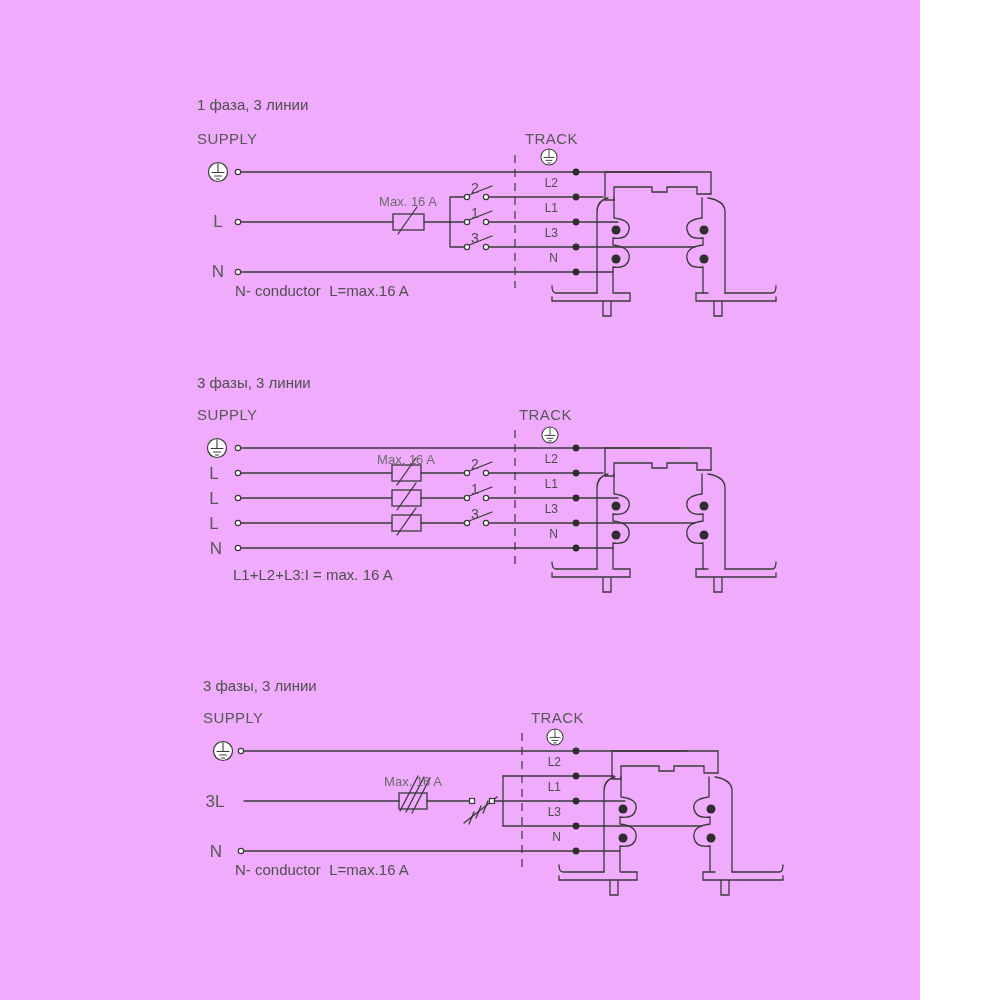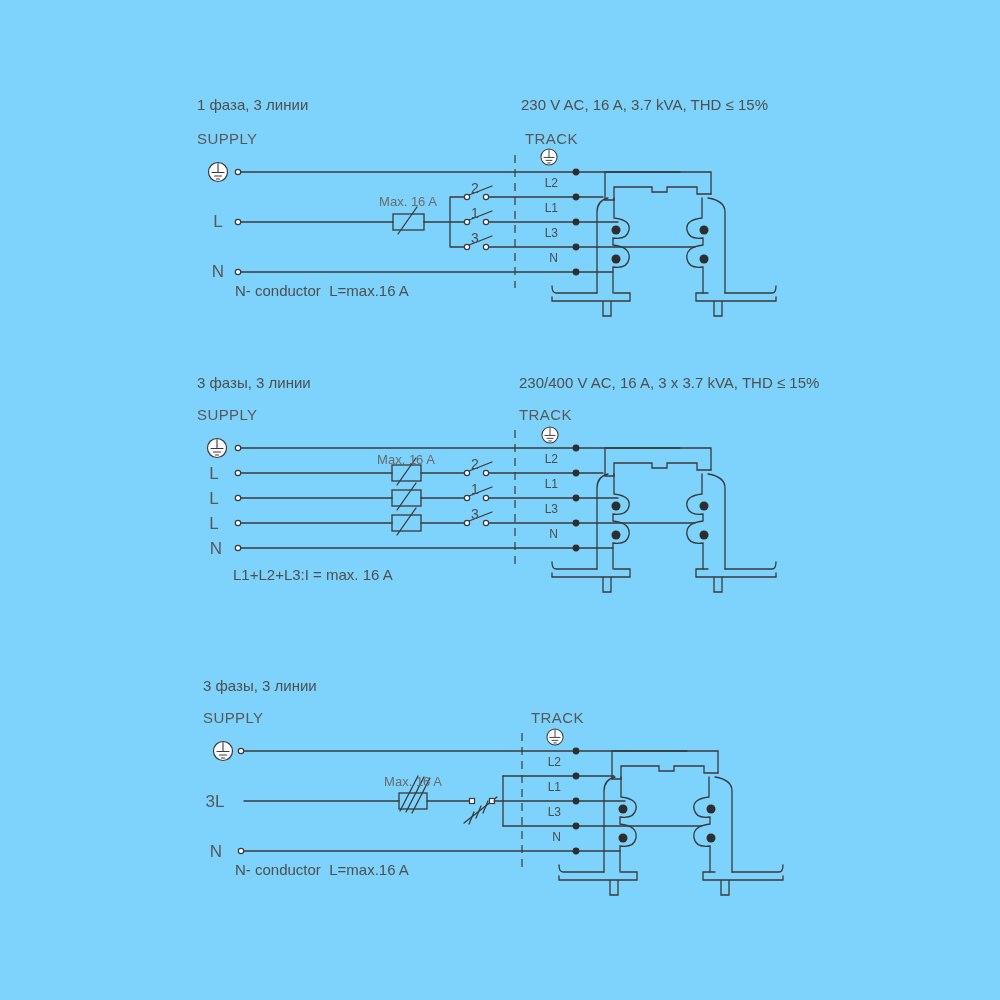--- a/index.html
+++ b/index.html
@@ -1,16 +1,16 @@
 <!DOCTYPE html>
 <html><head>
 <meta charset="utf-8">
 <style>
   html,body{margin:0;padding:0;background:#fff;}
-  .canvas{position:relative;width:1000px;height:1000px;background:#7dd3fc;
+  .canvas{position:relative;width:920px;height:1000px;background:#f0abfc;
           font-family:"Liberation Sans", sans-serif;overflow:hidden;}
   .t{position:absolute;color:#4f4f4f;white-space:nowrap;}
   .h{font-size:15px;}
   .cap{font-size:15px;letter-spacing:0.4px;color:#585858;}
   .ll{font-size:17px;color:#585858;width:34px;text-align:center;}
   .tl{font-size:12px;color:#4c4c4c;width:40px;text-align:right;}
   .num{font-size:14px;color:#4c4c4c;width:22px;text-align:center;}
   .fz{font-size:13px;color:#6b6b6b;width:90px;text-align:center;}
   .note{font-size:15px;color:#4f4f4f;white-space:pre;}
   svg{position:absolute;left:0;top:0;}
@@ -138,37 +138,35 @@
     <circle class="dot" cx="576" cy="801" r="3.4"></circle>
         <circle class="dot" cx="576" cy="826" r="3.4"></circle>
     <circle class="dot" cx="576" cy="851" r="3.4"></circle>
     <use href="#earthsym" transform="translate(223,751)"></use>
     <use href="#earthsym" transform="translate(555,737) scale(0.85)"></use>
     <use href="#prof" transform="translate(557,751)"></use>
   </g>
 </svg>
 
 <div class="t h" style="left:197px;top:96px">1 фаза, 3 линии</div>
-<div class="t h" style="left:521px;top:96px">230 V AC, 16 A, 3.7 kVA, THD ≤ 15%</div>
 <div class="t cap" style="left:197px;top:130px">SUPPLY</div>
 <div class="t cap" style="left:525px;top:130px">TRACK</div>
 <div class="t ll" style="left:201px;top:212px">L</div>
 <div class="t ll" style="left:201px;top:262px">N</div>
 <div class="t fz" style="left:363px;top:194px">Max. 16 A</div>
 <div class="t num" style="left:464px;top:180px">2</div>
 <div class="t num" style="left:464px;top:205px">1</div>
 <div class="t num" style="left:464px;top:230px">3</div>
 <div class="t tl" style="left:518px;top:176px">L2</div>
 <div class="t tl" style="left:518px;top:201px">L1</div>
 <div class="t tl" style="left:518px;top:226px">L3</div>
 <div class="t tl" style="left:518px;top:251px">N</div>
 <div class="t note" style="left:235px;top:282px">N- conductor  L=max.16 A</div>
 
 <div class="t h" style="left:197px;top:374px">3 фазы, 3 линии</div>
-<div class="t h" style="left:519px;top:374px">230/400 V AC, 16 A, 3 x 3.7 kVA, THD ≤ 15%</div>
 <div class="t cap" style="left:197px;top:406px">SUPPLY</div>
 <div class="t cap" style="left:519px;top:406px">TRACK</div>
 <div class="t ll" style="left:197px;top:464px">L</div>
 <div class="t ll" style="left:197px;top:489px">L</div>
 <div class="t ll" style="left:197px;top:514px">L</div>
 <div class="t ll" style="left:199px;top:539px">N</div>
 <div class="t fz" style="left:361px;top:452px">Max. 16 A</div>
 <div class="t num" style="left:464px;top:456px">2</div>
 <div class="t num" style="left:464px;top:481px">1</div>
 <div class="t num" style="left:464px;top:506px">3</div>

